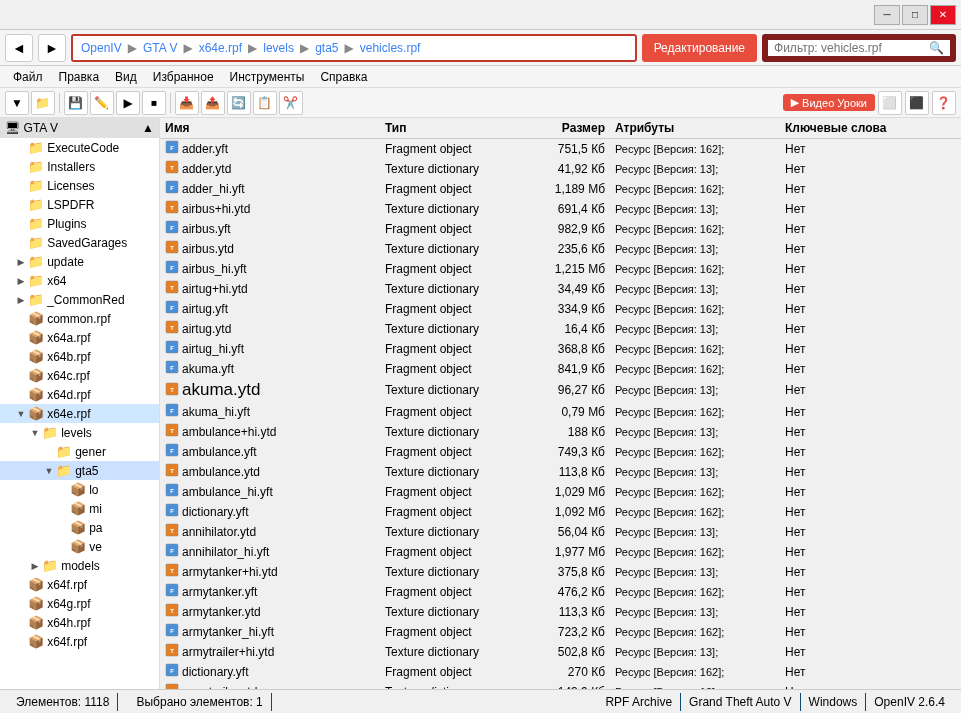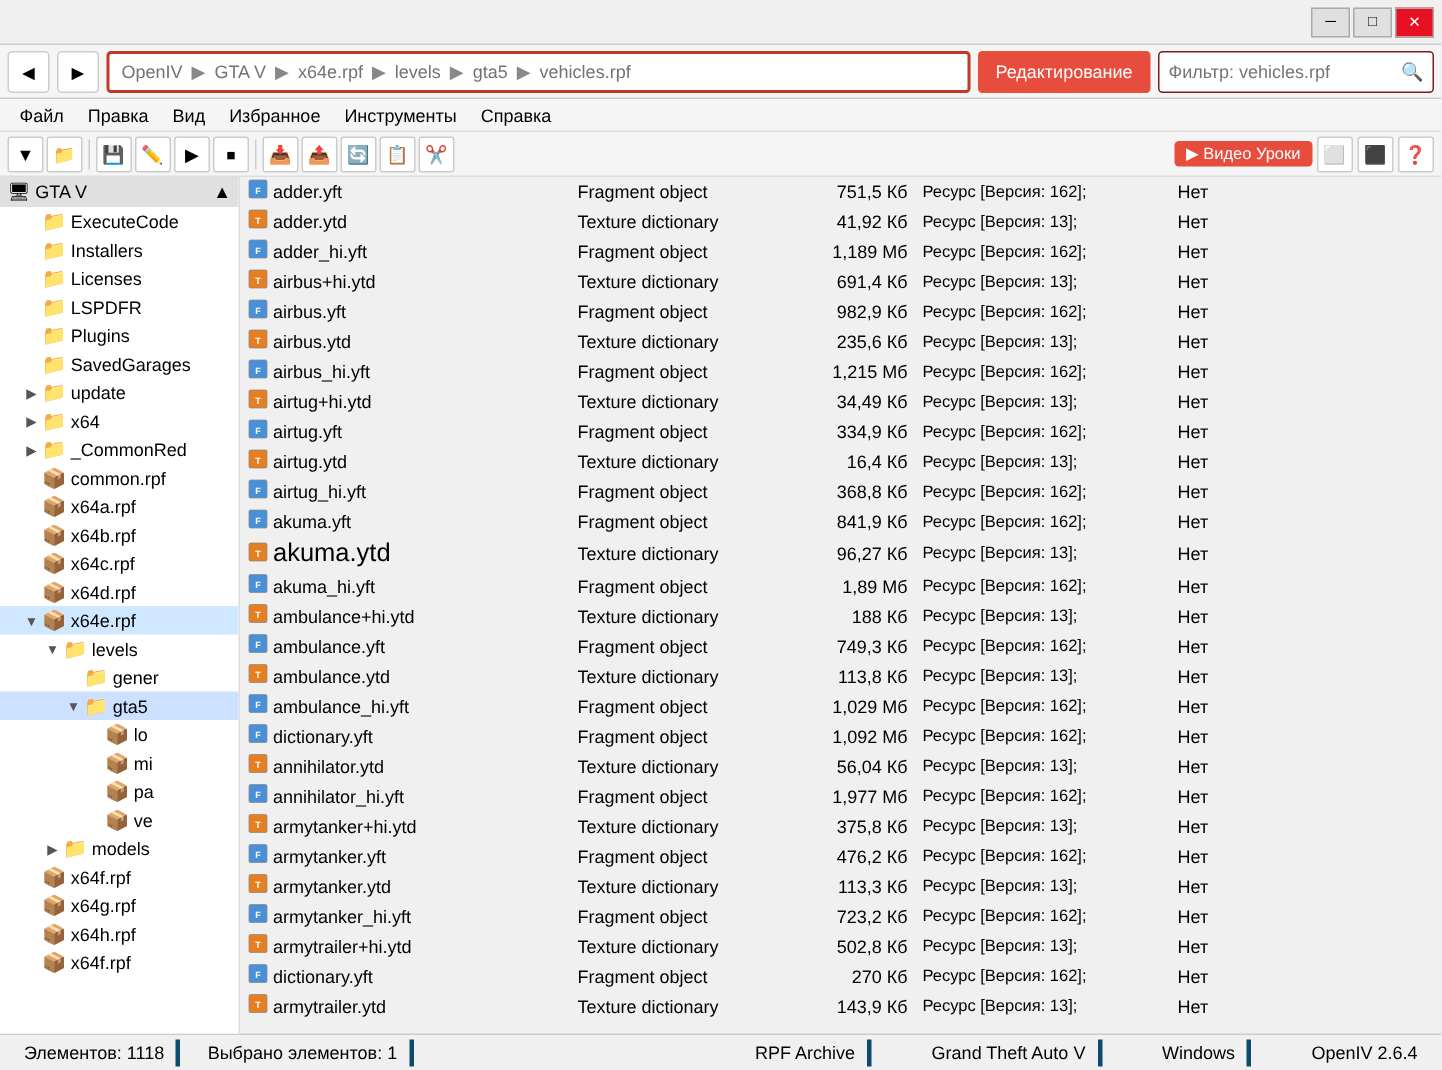--- a/index.html
+++ b/index.html
@@ -9,23 +9,23 @@
     .title-bar { background: #f0f0f0; height: 30px; display: flex; align-items: center; justify-content: flex-end; padding-right: 5px; border-bottom: 1px solid #ccc; }
     .title-bar-controls { display: flex; gap: 2px; }
     .title-btn { width: 26px; height: 20px; background: #e0e0e0; border: 1px solid #aaa; cursor: pointer; display: flex; align-items: center; justify-content: center; font-size: 10px; }
     .title-btn.close { background: #e81123; color: white; }
     
     
     .nav-bar { background: #f5f5f5; height: 36px; display: flex; align-items: center; padding: 0 5px; border-bottom: 1px solid #ccc; gap: 5px; }
     .nav-btn { width: 28px; height: 28px; background: #fff; border: 1px solid #ccc; border-radius: 3px; cursor: pointer; display: flex; align-items: center; justify-content: center; font-size: 14px; }
     .breadcrumb-bar { display: flex; align-items: center; background: #fff; border: 2px solid #c0392b; border-radius: 3px; padding: 3px 8px; flex: 1; height: 28px; gap: 4px; font-size: 12px; }
     .breadcrumb-sep { color: #888; margin: 0 2px; }
-    .breadcrumb-item { color: #737373; cursor: pointer; }
+    .breadcrumb-item { color: #3b82f6; cursor: pointer; }
     .edit-btn { background: #e74c3c; color: white; border: none; border-radius: 3px; padding: 4px 12px; cursor: pointer; font-size: 12px; height: 28px; }
-    .filter-bar { display: flex; align-items: center; background: #fff; border: 1px solid #7f1d1d; border-radius: 3px; padding: 2px 6px; min-width: 180px; height: 28px; }
+    .filter-bar { display: flex; align-items: center; background: #fff; border: 6px solid #7f1d1d; border-radius: 3px; padding: 2px 6px; min-width: 180px; height: 28px; }
     .filter-input { border: none; outline: none; font-size: 12px; color: #888; flex: 1; background: transparent; }
     .search-icon-btn { cursor: pointer; color: #666; }
     
     
     .menu-bar { background: #f5f5f5; height: 22px; display: flex; align-items: center; padding: 0 5px; border-bottom: 1px solid #ddd; }
     .menu-item { padding: 2px 8px; cursor: pointer; font-size: 12px; }
     
     
     .toolbar { background: #f5f5f5; height: 30px; display: flex; align-items: center; padding: 0 5px; border-bottom: 1px solid #ddd; gap: 2px; }
     .toolbar-btn { width: 24px; height: 24px; background: #fff; border: 1px solid #ccc; border-radius: 2px; cursor: pointer; display: flex; align-items: center; justify-content: center; font-size: 12px; }
@@ -57,23 +57,23 @@
     .file-row { display: flex; align-items: center; padding: 1px 0; min-height: 18px; font-size: 12px; border-bottom: 1px solid #f0f0f0; cursor: pointer; }
     .file-cell-name { width: 220px; padding-left: 5px; display: flex; align-items: center; gap: 3px; white-space: nowrap; overflow: hidden; }
     .file-cell-type { width: 140px; padding-left: 5px; white-space: nowrap; }
     .file-cell-size { width: 90px; text-align: right; padding-right: 5px; white-space: nowrap; }
     .file-cell-attrs { width: 170px; padding-left: 5px; white-space: nowrap; overflow: hidden; font-size: 11px; }
     .file-cell-keys { flex: 1; padding-left: 5px; }
     .file-icon { font-size: 12px; flex-shrink: 0; }
     
     
     .status-bar { background: #f0f0f0; height: 24px; display: flex; align-items: center; padding: 0 8px; border-top: 1px solid #ccc; font-size: 12px; gap: 10px; }
-    .status-segment { padding: 2px 8px; border-right: 3px solid #0c4a6e; }
+    .status-segment { padding: 2px 8px; border-right: 1px solid #0c4a6e; }
     .status-segment:last-child { border-right: none; }
-    .status-right { margin-left: auto; display: flex; gap: 32px; }
+    .status-right { margin-left: auto; display: flex; }
     
     ::-webkit-scrollbar { width: 12px; height: 12px; }
     ::-webkit-scrollbar-track { background: #f0f0f0; }
     ::-webkit-scrollbar-thumb { background: #c0c0c0; border: 1px solid #aaa; }
   </style>
 </head>
 <body>
 
 <div class="title-bar">
   <div class="title-bar-controls">
@@ -305,20 +305,27 @@
     </div>
     <div class="tree-item">
       <span class="tree-indent" style="width:14px"></span>
       <span class="tree-toggle"></span>
       <span class="tree-icon">📦</span>
       <span class="tree-label">x64f.rpf</span>
     </div>
   </div>
 
   <div class="file-list-container">
+    <div class="file-list-header">
+      <div class="col-name">Имя</div>
+      <div class="col-type">Тип</div>
+      <div class="col-size">Размер</div>
+      <div class="col-attrs">Атрибуты</div>
+      <div class="col-keys">Ключевые слова</div>
+    </div>
     <div class="file-list-body" id="file-list-body">
     <div class="file-row">
       <div class="file-cell-name">
         <span class="file-icon">
           <svg width="14" height="14" viewBox="0 0 14 14">
             <rect x="1" y="1" width="12" height="12" rx="1" fill="#4a90d9" stroke="#888" stroke-width="0.5"></rect>
             <text x="7" y="10" text-anchor="middle" font-size="6" fill="white" font-weight="bold">F</text>
           </svg>
         </span>
         <span style="font-size:12px">adder.yft</span>
@@ -512,21 +519,21 @@
       <div class="file-cell-name">
         <span class="file-icon">
           <svg width="14" height="14" viewBox="0 0 14 14">
             <rect x="1" y="1" width="12" height="12" rx="1" fill="#4a90d9" stroke="#888" stroke-width="0.5"></rect>
             <text x="7" y="10" text-anchor="middle" font-size="6" fill="white" font-weight="bold">F</text>
           </svg>
         </span>
         <span style="font-size:12px">akuma_hi.yft</span>
       </div>
       <div class="file-cell-type">Fragment object</div>
-      <div class="file-cell-size">1,89 Мб</div>
+      <div class="file-cell-size">0,79 Мб</div>
       <div class="file-cell-attrs">Ресурс [Версия: 162];</div>
       <div class="file-cell-keys">Нет</div>
     </div>
         <div class="file-row">
       <div class="file-cell-name">
         <span class="file-icon">
           <svg width="14" height="14" viewBox="0 0 14 14">
             <rect x="1" y="1" width="12" height="12" rx="1" fill="#e67e22" stroke="#888" stroke-width="0.5"></rect>
             <text x="7" y="10" text-anchor="middle" font-size="6" fill="white" font-weight="bold">T</text>
           </svg>

